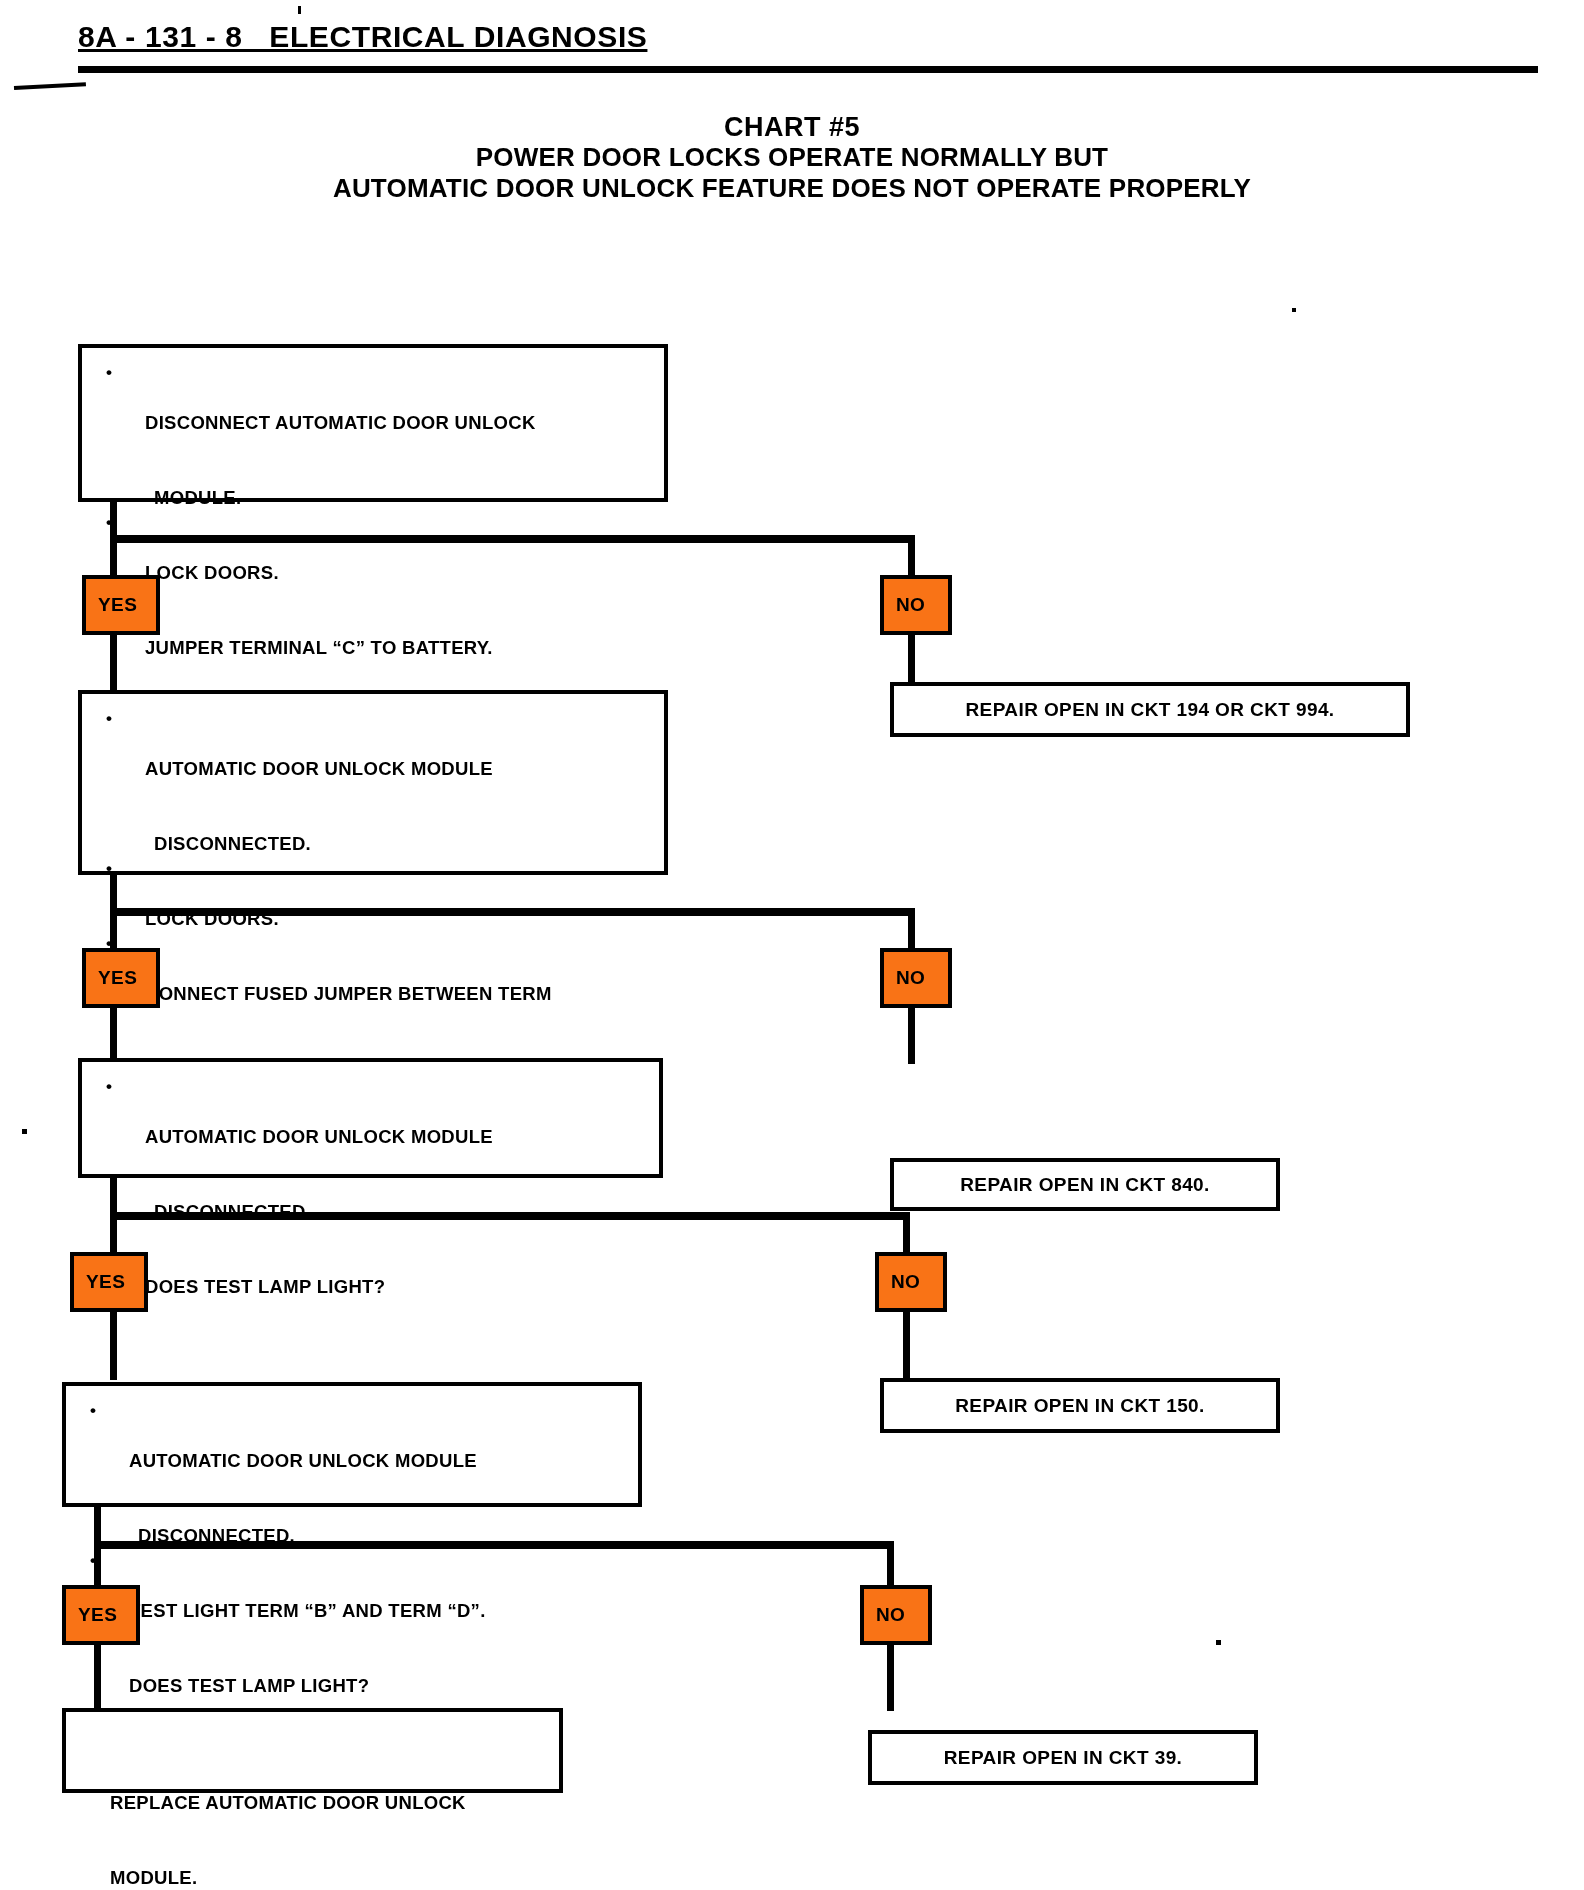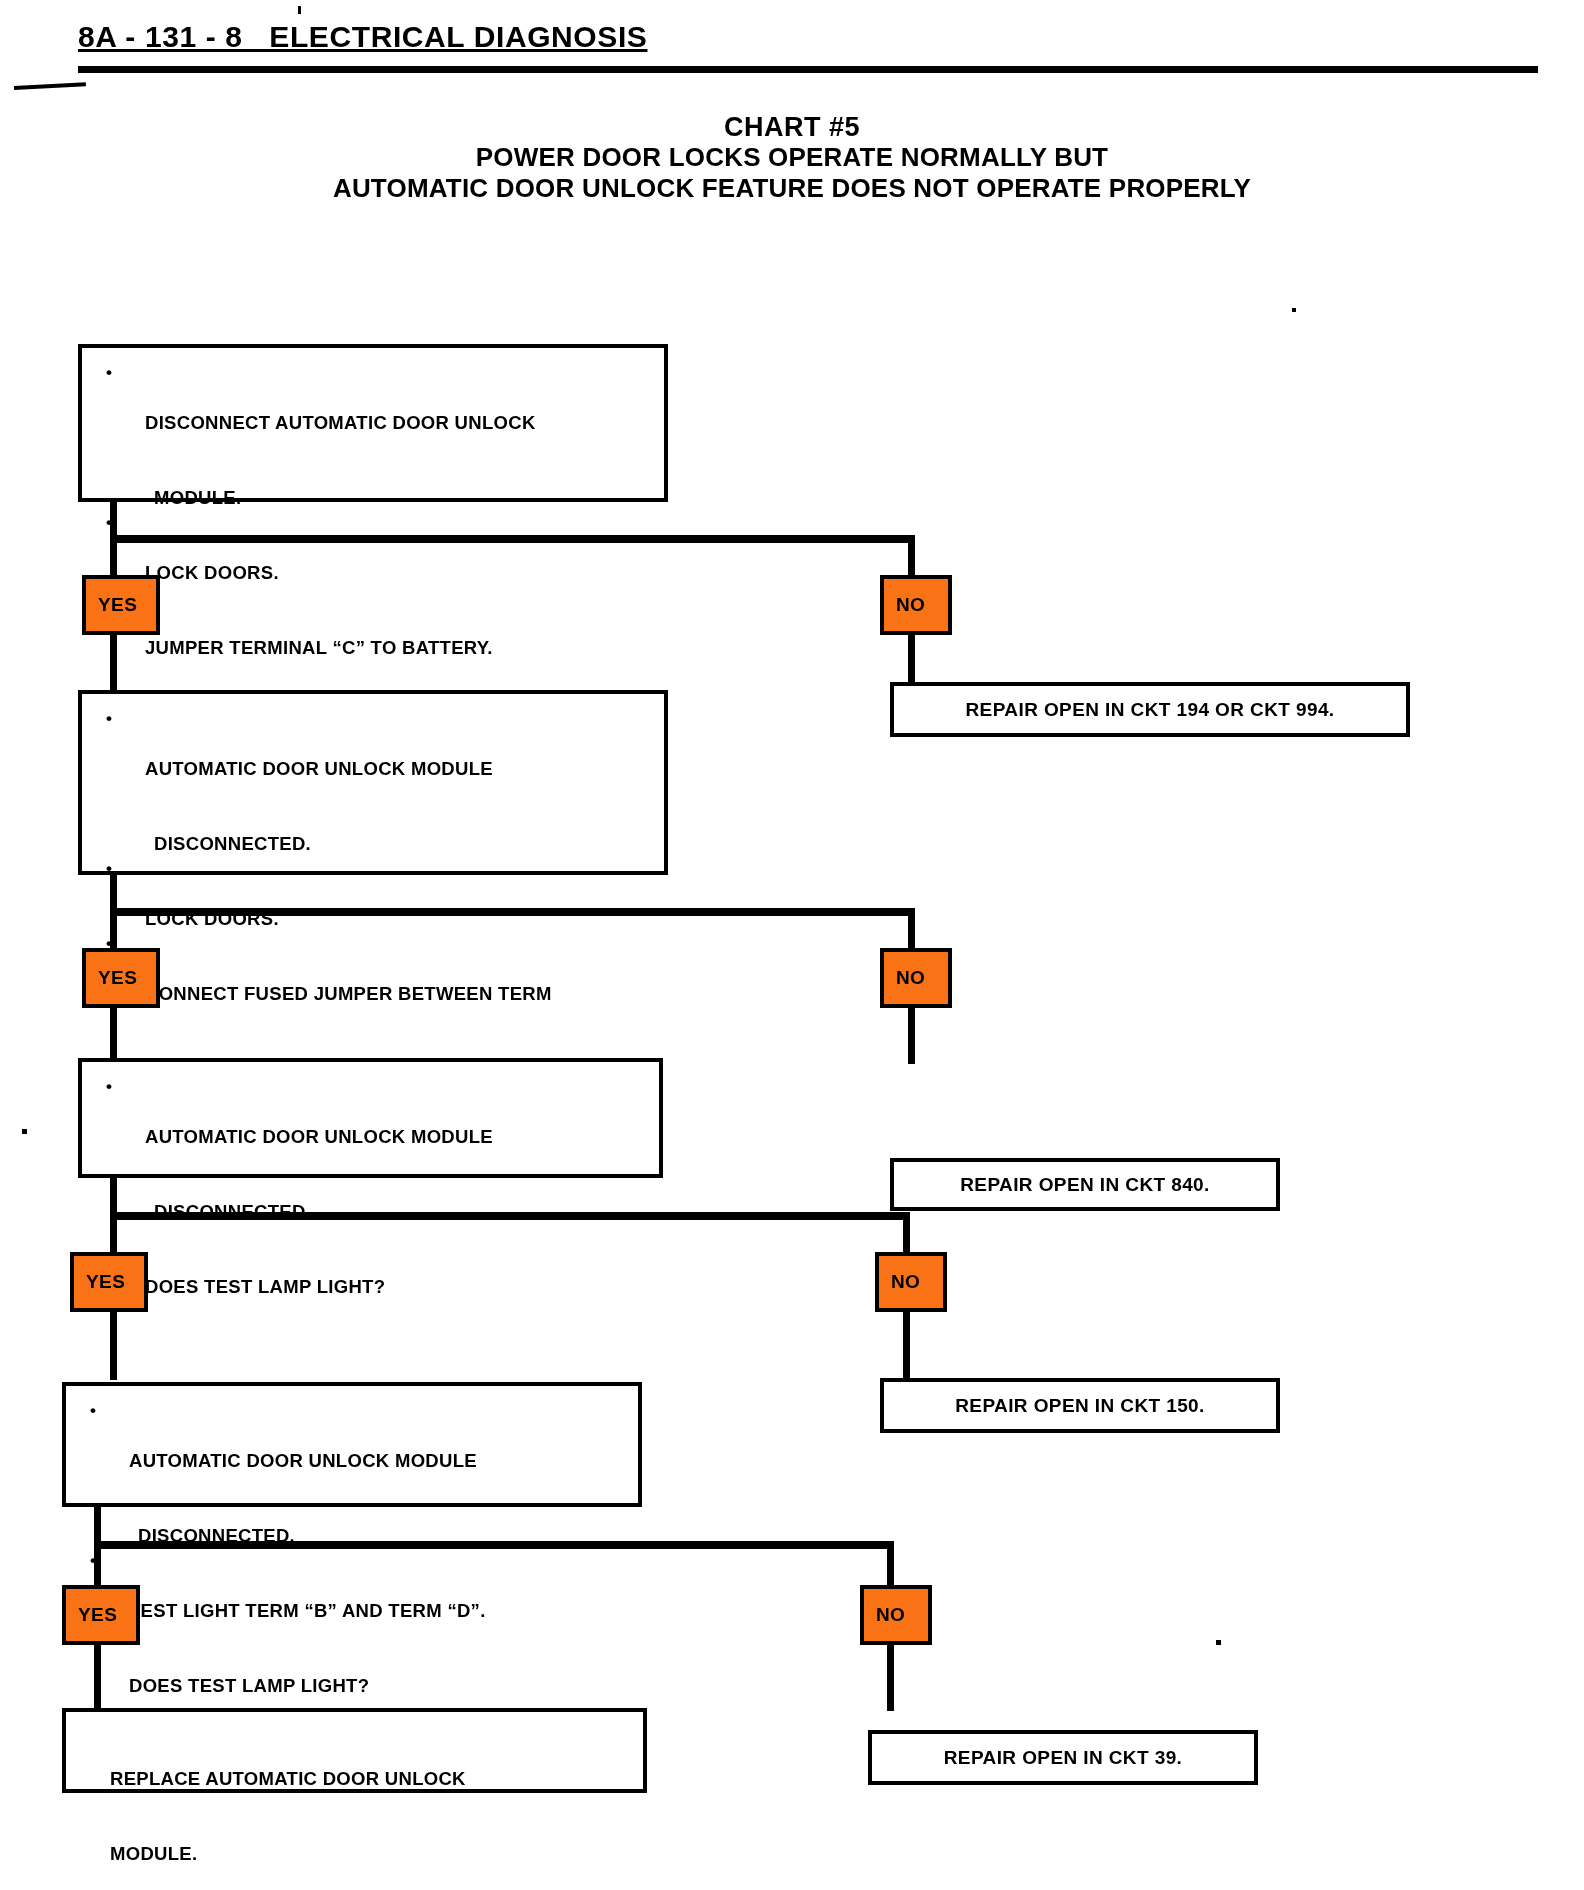--- a/index.html
+++ b/index.html
@@ -177,21 +177,21 @@
   <div class="ln" style="left:94px;top:1541px;width:800px;height:8px;"></div>
   <div class="ln" style="left:94px;top:1541px;width:7px;height:46px;"></div>
   <div class="ln" style="left:887px;top:1541px;width:7px;height:46px;"></div>
 
   <div class="ynbox" style="left:62px;top:1585px;width:78px;height:60px;">YES</div>
   <div class="ynbox" style="left:860px;top:1585px;width:72px;height:60px;">NO</div>
 
   <div class="ln" style="left:94px;top:1645px;width:7px;height:66px;"></div>
   <div class="ln" style="left:887px;top:1645px;width:7px;height:66px;"></div>
 
-  <div class="box stmt" style="left:62px;top:1708px;width:585px;height:85px;padding-top:4px;">
+  <div class="box stmt" style="left:62px;top:1708px;width:501px;height:85px;padding-top:28px;">
     <div class="bl">
       <span class="txt" style="padding-left:34px;">REPLACE AUTOMATIC DOOR UNLOCK</span></div>
     <div class="bl">
       <span class="txt" style="padding-left:34px;">MODULE.</span></div>
   </div>
 
   <div class="resbox" style="left:868px;top:1730px;width:390px;height:55px;">REPAIR OPEN IN CKT 39.</div>
 
 </div>
 

